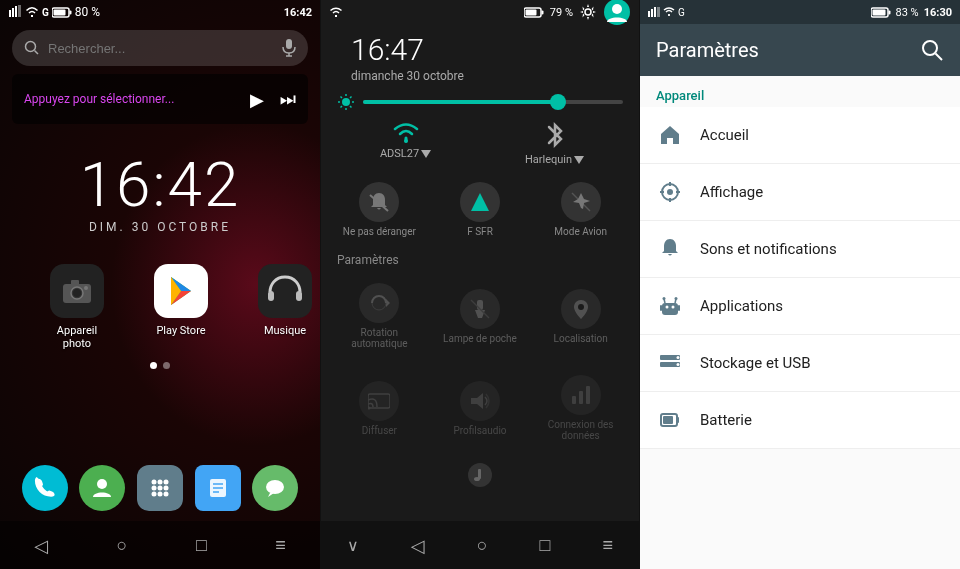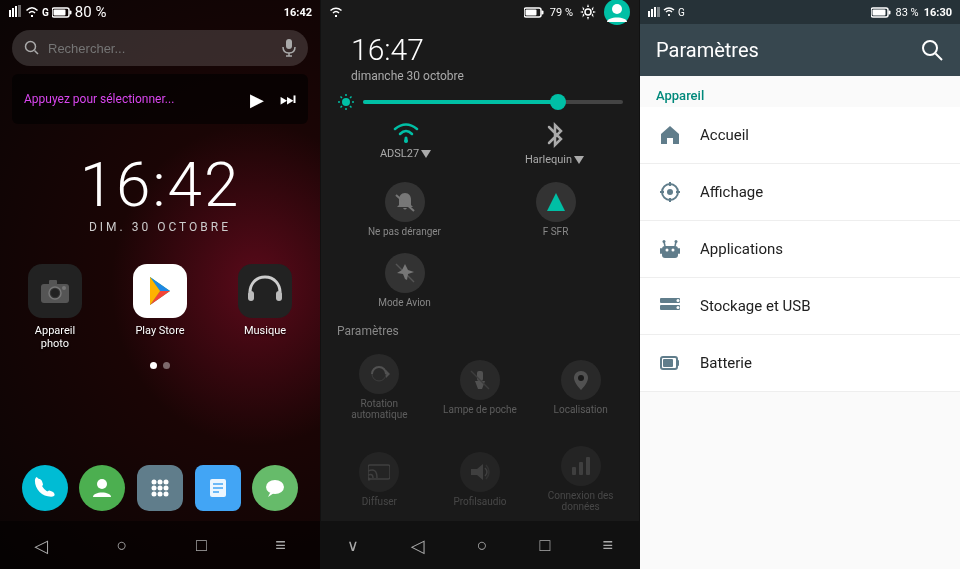--- a/index.html
+++ b/index.html
@@ -96,23 +96,24 @@
       font-size: 12px;
       letter-spacing: 3px;
       color: #ccc;
       margin-top: 4px;
     }
 
     #panel1 .app-row {
       position: relative;
       z-index: 10;
       display: flex;
-      justify-content: center;
-      gap: 35px;
+      justify-content: space-between;
+      gap: 24px;
       margin-top: 30px;
+      padding-left: 42px;
     }
     #panel1 .app-icon {
       display: flex;
       flex-direction: column;
       align-items: center;
       gap: 6px;
       width: 70px;
     }
     #panel1 .app-icon .icon-wrapper {
       width: 54px;
@@ -263,21 +264,21 @@
     #panel2 .network-label {
       font-size: 11px;
       color: #aaa;
       display: flex;
       align-items: center;
       gap: 2px;
     }
 
     #panel2 .qs-grid {
       display: grid;
-      grid-template-columns: repeat(2, 1fr);
+      grid-template-columns: repeat(3, 1fr);
       gap: 0;
       padding: 4px 8px;
     }
     #panel2 .qs-tile {
       display: flex;
       flex-direction: column;
       align-items: center;
       justify-content: center;
       padding: 8px 4px;
       gap: 4px;
@@ -411,21 +412,21 @@
           <path d="M7 9 L7 11" stroke="#fff" stroke-width="2"></path>
           <path d="M4 7 Q7 4 10 7" stroke="#fff" stroke-width="1.5" fill="none"></path>
           <path d="M1.5 4.5 Q7 -1 12.5 4.5" stroke="#fff" stroke-width="1.5" fill="none"></path>
         </svg>
       <span style="font-size:10px; font-weight:bold;">G</span>
       <svg width="20" height="11" viewBox="0 0 20 11">
           <rect x="0" y="1" width="17" height="9" rx="2" ry="2" stroke="#fff" stroke-width="1.5" fill="none"></rect>
           <rect x="17.5" y="3.5" width="2" height="4" rx="1" fill="#fff"></rect>
           <rect x="1.5" y="2.5" width="12" height="6" rx="1" fill="#fff"></rect>
         </svg>
-      <span style="font-size:15px;">80 %</span>
+      <span style="font-size:12px;">80 %</span>
     </div>
     <div class="right-icons">
       <span>16:42</span>
     </div>
   </div>
 
   <div class="search-bar">
     <svg width="16" height="16" viewBox="0 0 16 16">
         <circle cx="6.5" cy="6.5" r="5" stroke="#aaa" stroke-width="1.5" fill="none"></circle>
         <line x1="10.5" y1="10.5" x2="14" y2="14" stroke="#aaa" stroke-width="1.5"></line>
@@ -801,20 +802,29 @@
             <circle cx="11" cy="11" r="3" fill="#607d8b"></circle>
             <line x1="11" y1="1" x2="11" y2="5" stroke="#607d8b" stroke-width="2"></line>
             <line x1="11" y1="17" x2="11" y2="21" stroke="#607d8b" stroke-width="2"></line>
             <line x1="1" y1="11" x2="5" y2="11" stroke="#607d8b" stroke-width="2"></line>
             <line x1="17" y1="11" x2="21" y2="11" stroke="#607d8b" stroke-width="2"></line>
           </svg>
       </div>
       <span class="item-label">Affichage</span>
     </div>
 
+    <div class="settings-item">
+      <div class="item-icon">
+        <svg width="20" height="22" viewBox="0 0 20 22">
+            <path d="M10 1 C6 1 4 4.5 4 8 L4 13 L2 15 L18 15 L16 13 L16 8 C16 4.5 14 1 10 1Z" fill="#607d8b"></path>
+            <path d="M8 16 Q10 19 12 16" fill="#607d8b"></path>
+          </svg>
+      </div>
+      <span class="item-label">Sons et notifications</span>
+    </div>
 
     <div class="settings-item">
       <div class="item-icon">
         <svg width="20" height="24" viewBox="0 0 20 24">
             <rect x="2" y="9" width="16" height="12" rx="3" fill="#607d8b"></rect>
             <circle cx="7" cy="13" r="1.5" fill="#fff"></circle>
             <circle cx="13" cy="13" r="1.5" fill="#fff"></circle>
             <path d="M5 9 L4 5" stroke="#607d8b" stroke-width="1.5"></path>
             <path d="M15 9 L16 5" stroke="#607d8b" stroke-width="1.5"></path>
             <circle cx="4" cy="4.5" r="1.5" fill="#607d8b"></circle>

